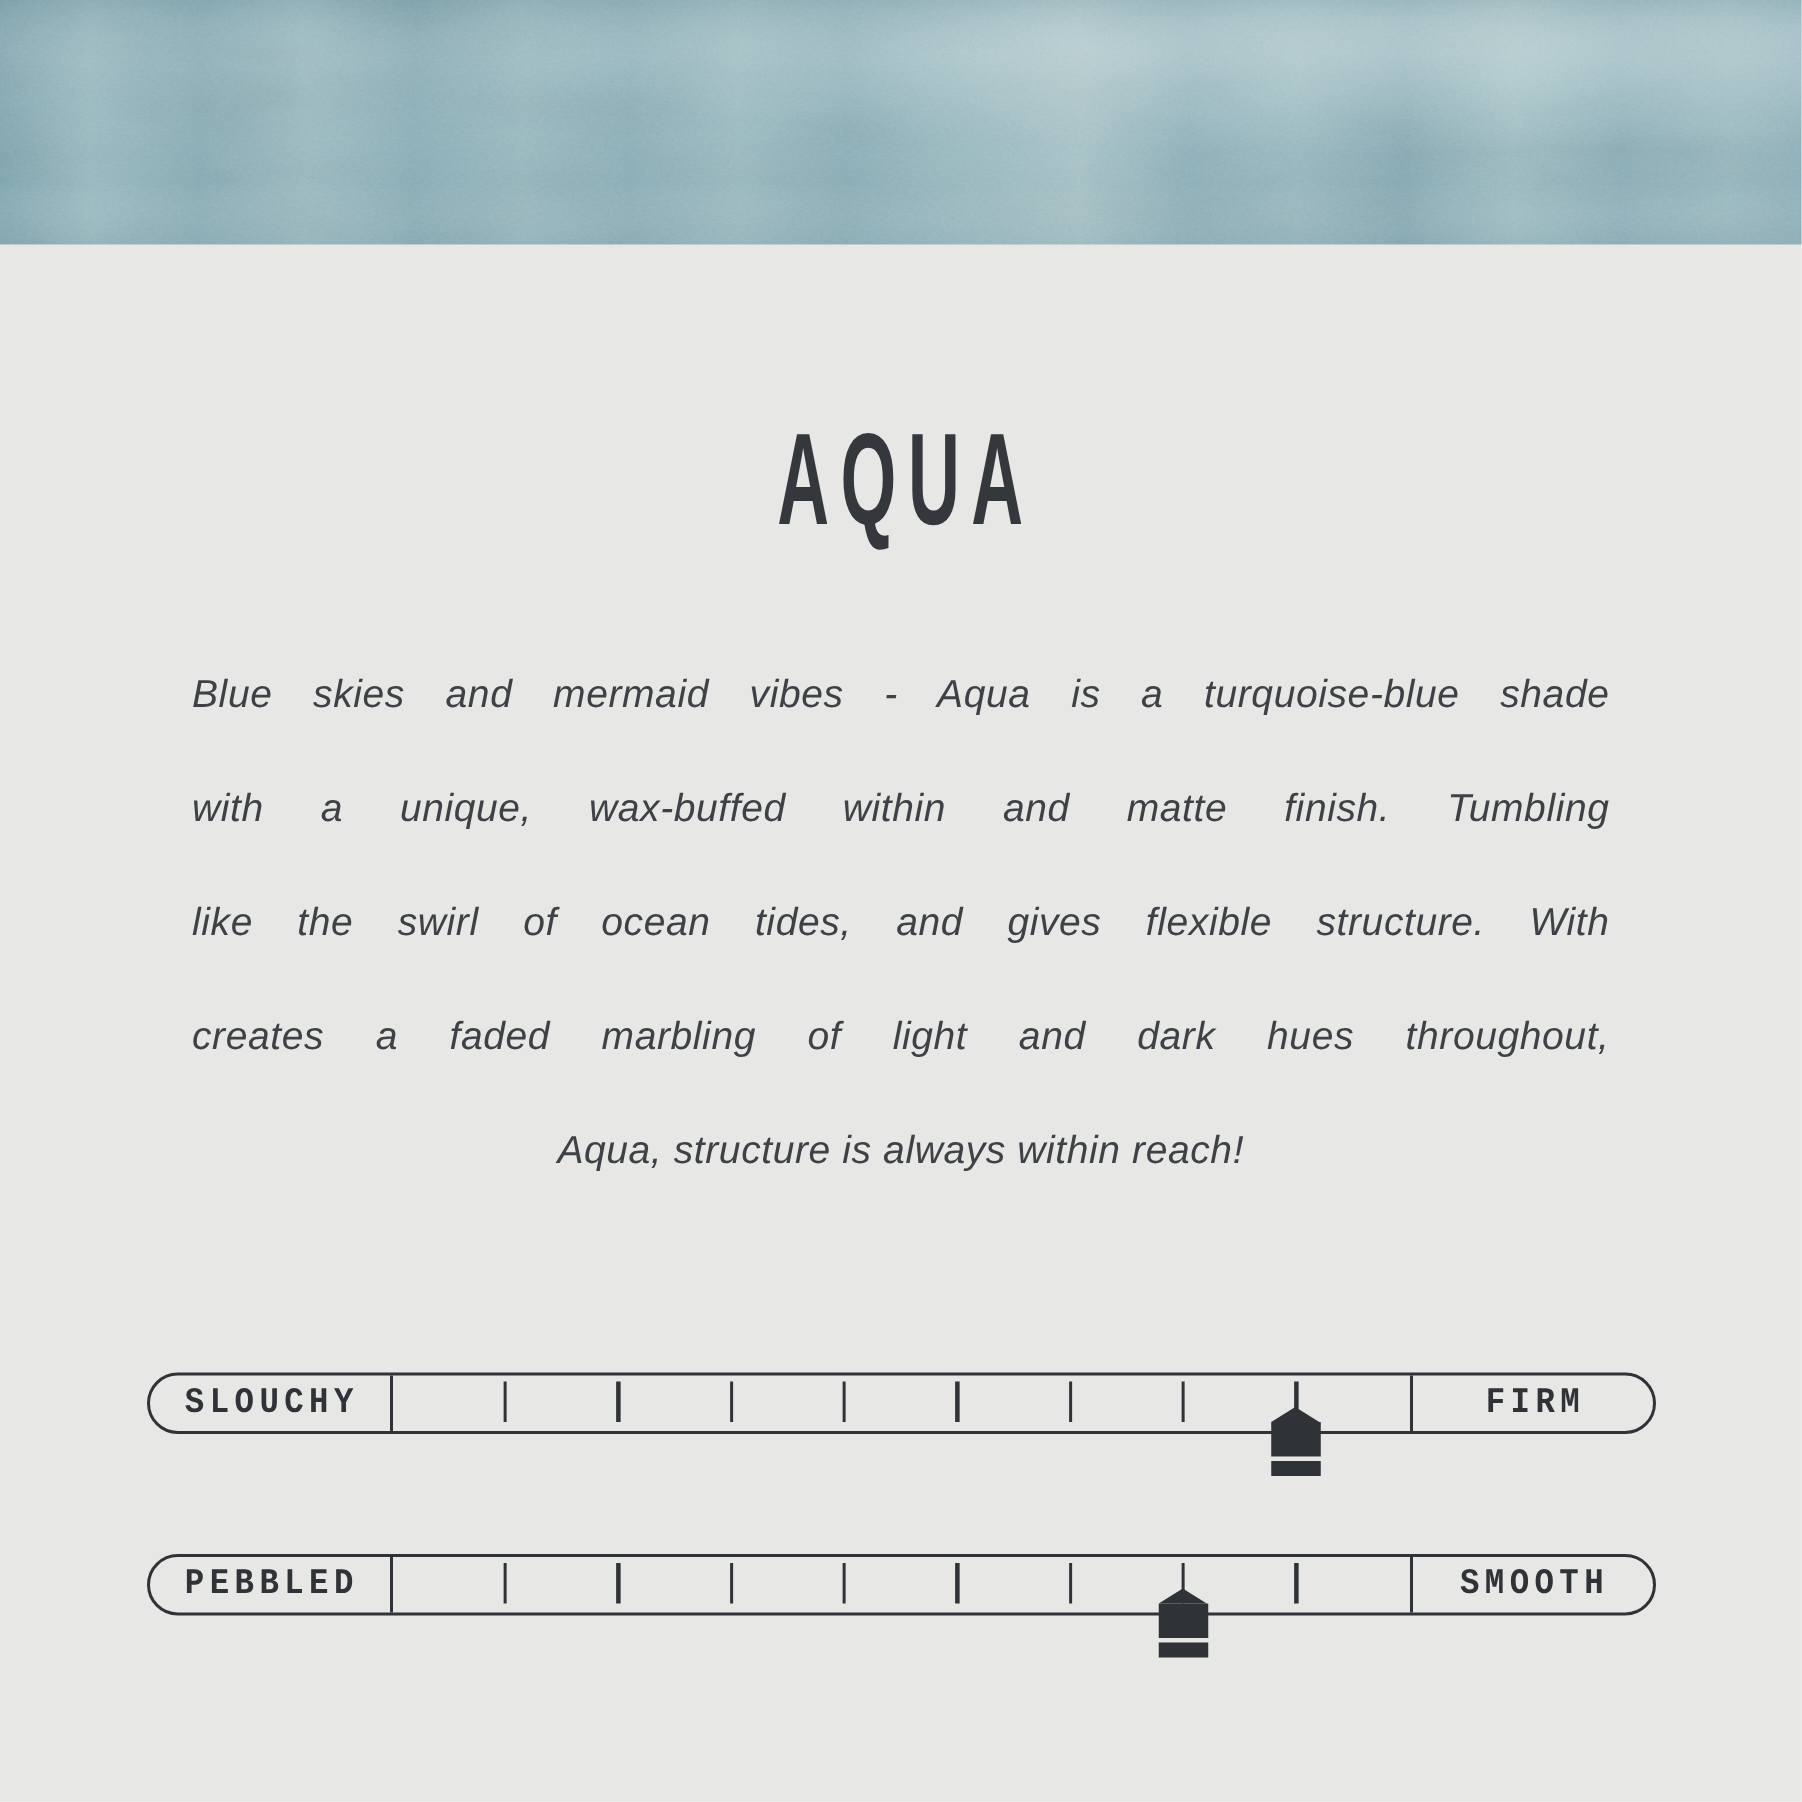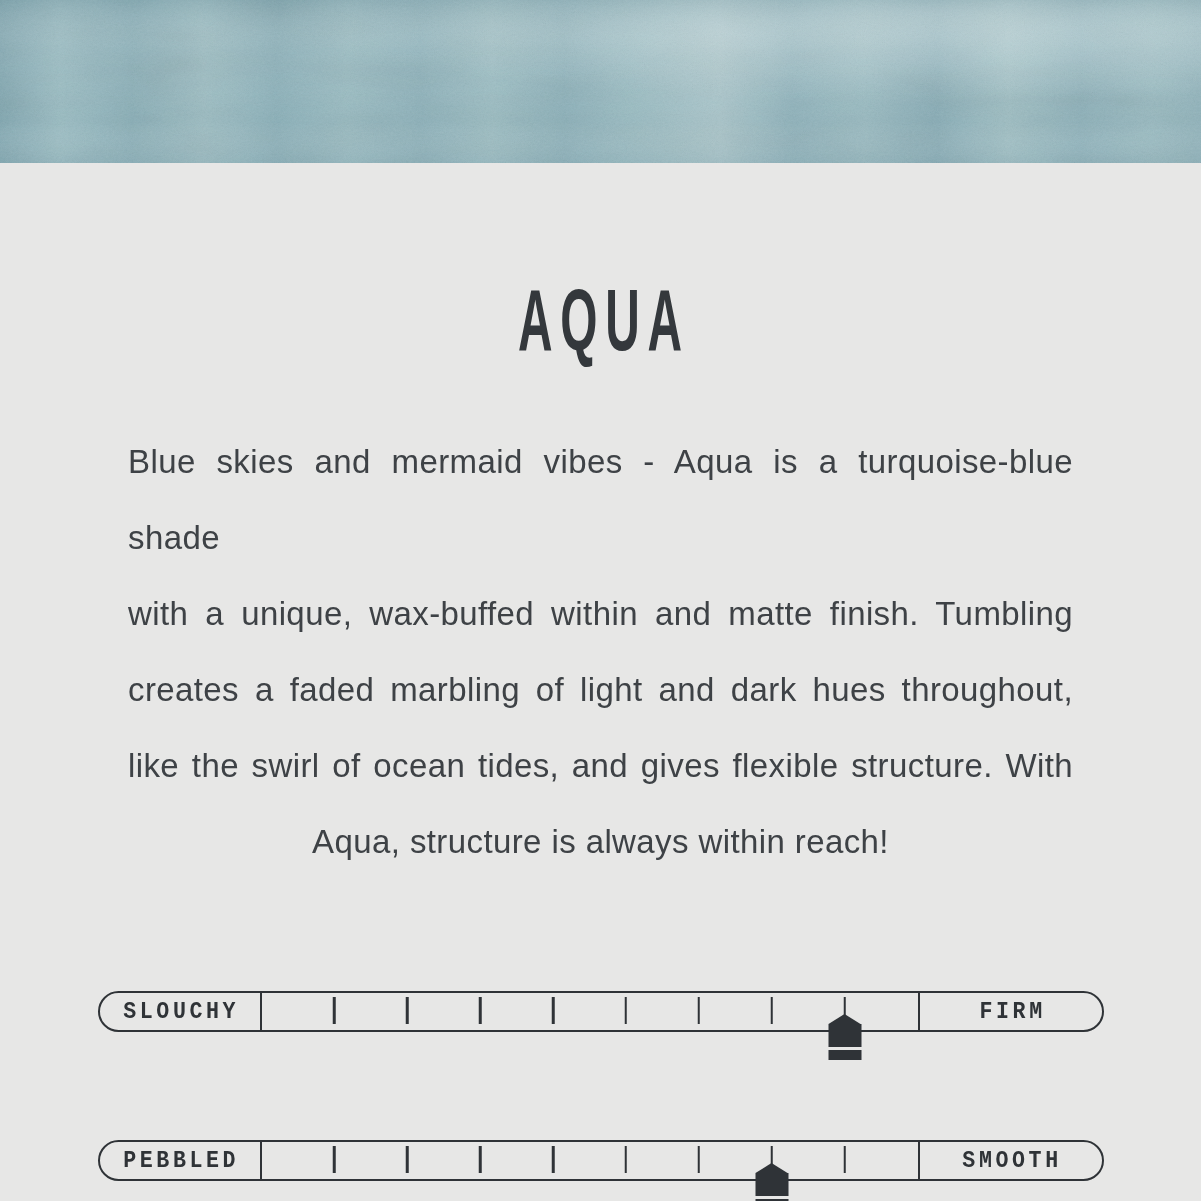--- a/index.html
+++ b/index.html
@@ -27,42 +27,43 @@
     display:inline-block;
     font-size:87px;font-weight:bold;line-height:60px;
     letter-spacing:14px;padding-left:14px;
     color:var(--title-ink);
     transform:scaleX(0.55);transform-origin:center;
     white-space:nowrap;
   }
   
   .description{
     width:945px;margin:70px auto 0;
-    font-size:33px;letter-spacing:0.4px;
+    font-size:26px;letter-spacing:0.4px;
     color:var(--desc-ink);
+    font-style:italic;
   }
   .desc-line{
     line-height:76px;
     text-align:justify;
     text-align-last:justify;
   }
   .desc-line:last-child{text-align-last:center;}
   
   .scales{width:1006px;margin:111px auto 0;}
   .scale-row{
     position:relative;display:flex;
     height:41px;
     border:2.5px solid var(--ink);
     border-radius:21px;
     font-family:Liberation Mono, monospace;
   }
-  .scale-row + .scale-row{margin-top:108px;}
+  .scale-row + .scale-row{margin-top:80px;}
   .cap{display:flex;align-items:center;justify-content:center;flex:none;}
   .cap.left{width:162px;border-right:2.5px solid var(--ink);}
-  .cap.right{width:184px;border-left:2.5px solid var(--ink);}
+  .cap.right{width:162px;border-left:2.5px solid var(--ink);}
   .cap-text{
     font-weight:bold;font-size:24px;
     letter-spacing:4px;text-indent:4px;
     color:var(--ink);
     transform:scaleX(0.9);
     white-space:nowrap;
   }
   .mid{flex:1;position:relative;}
   .tick{
     position:absolute;top:3.5px;
@@ -152,22 +153,22 @@
   </svg>
 </div>
 
 <div class="title-wrap">
   <span class="title">AQUA</span>
 </div>
 
 <div class="description">
     <div class="desc-line">Blue skies and mermaid vibes - Aqua is a turquoise-blue shade</div>
     <div class="desc-line">with a unique, wax-buffed within and matte finish. Tumbling</div>
+    <div class="desc-line">like the swirl of ocean tides, and gives flexible structure. With</div>
     <div class="desc-line">creates a faded marbling of light and dark hues throughout,</div>
-    <div class="desc-line">like the swirl of ocean tides, and gives flexible structure. With</div>
     <div class="desc-line">Aqua, structure is always within reach!</div>
   </div>
 
 <div class="scales">
     <div class="scale-row">
       <div class="cap left">
         <span class="cap-text">SLOUCHY</span>
       </div>
       <div class="mid">
         <div class="tick" style="left:11.11111111111111%"></div>

